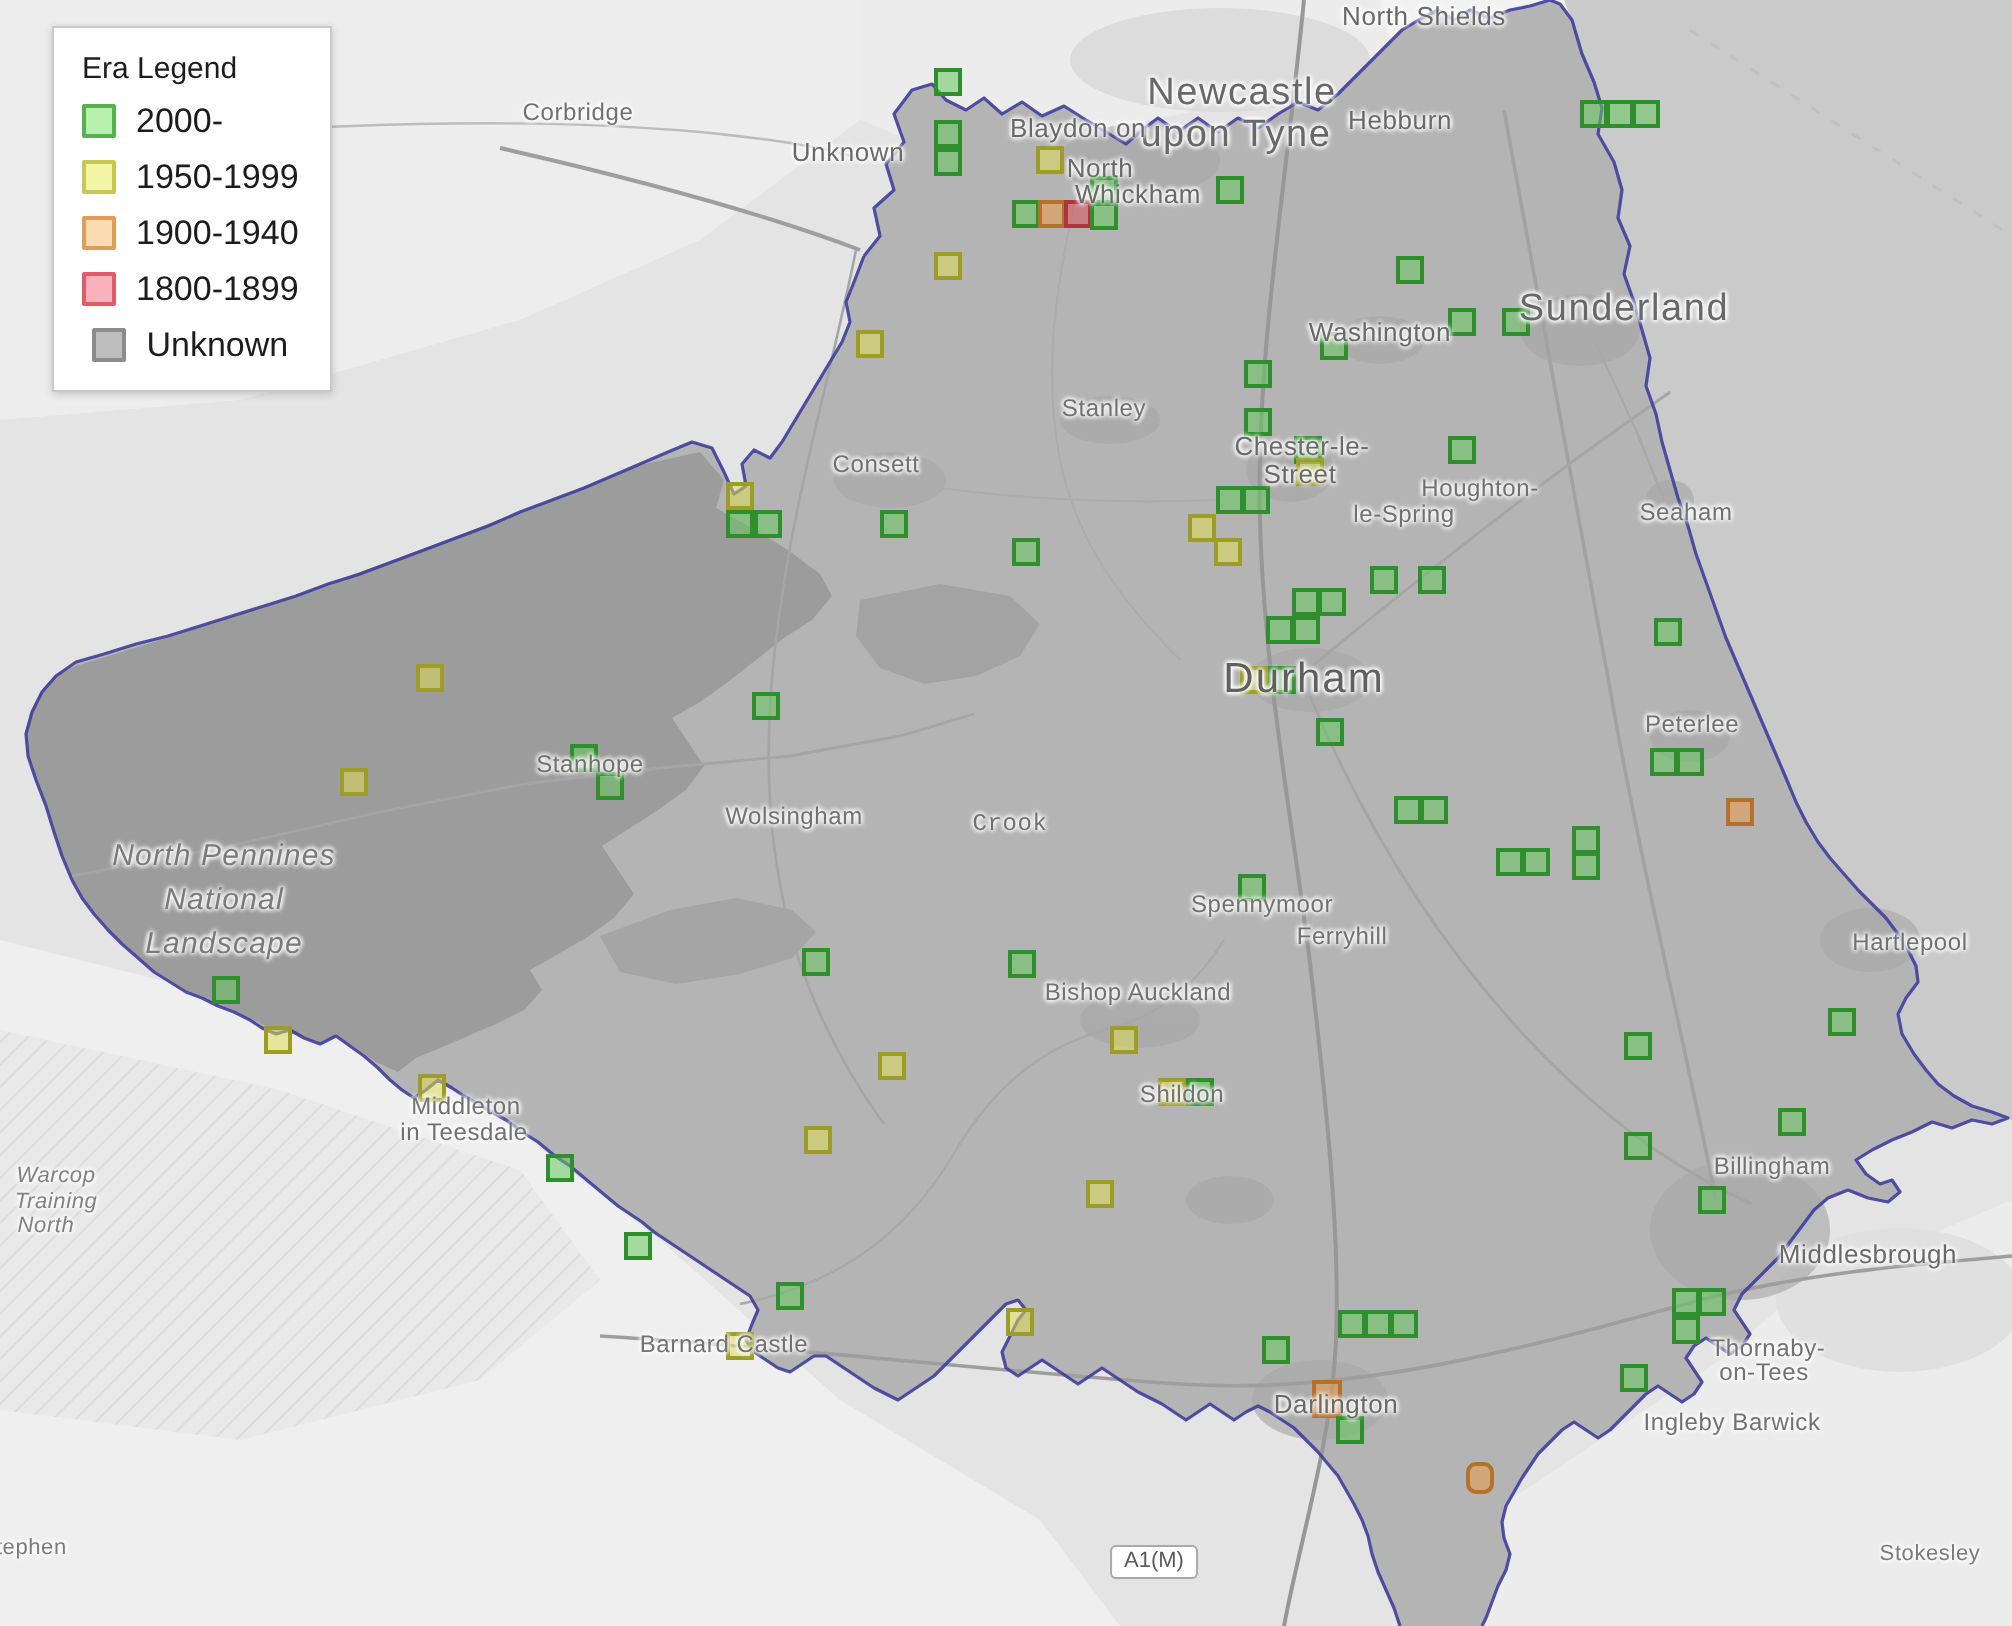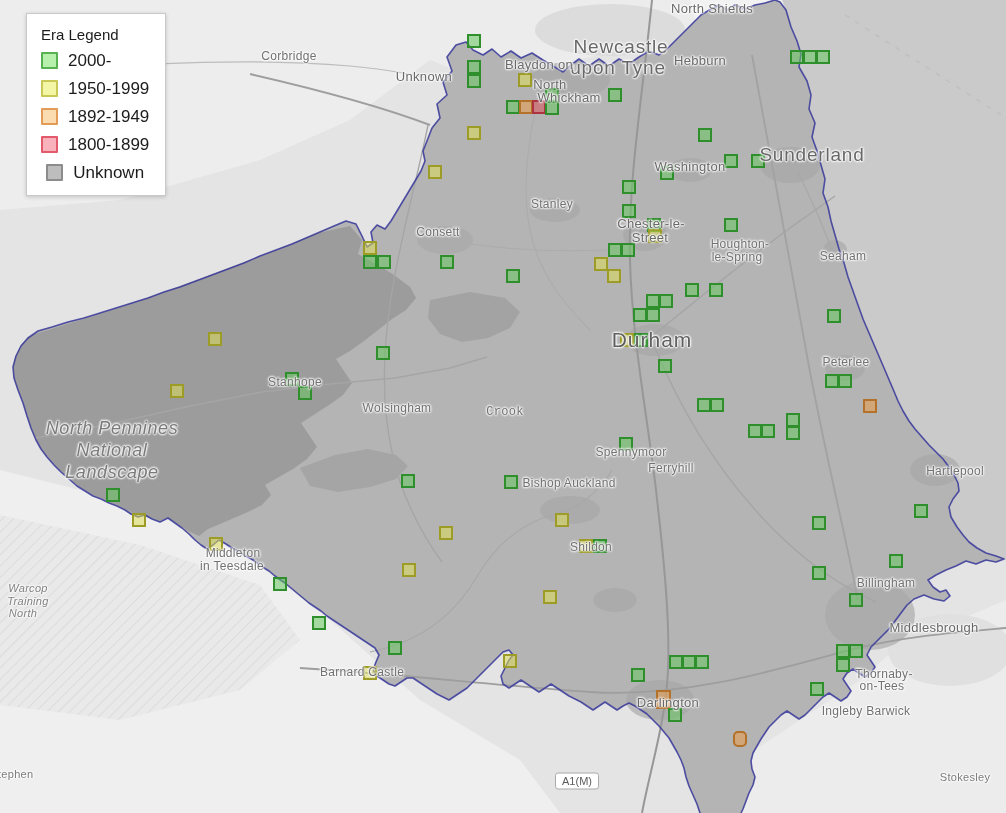--- a/index.html
+++ b/index.html
@@ -13,21 +13,21 @@
     position:absolute;z-index:4;transform:translate(-50%,-50%);
     white-space:nowrap;color:#6a6a6a;pointer-events:none;letter-spacing:.3px;
     text-shadow:0 1px 2px rgba(255,255,255,.95),0 -1px 2px rgba(255,255,255,.95),
                 1px 0 2px rgba(255,255,255,.95),-1px 0 2px rgba(255,255,255,.95);
   }
   .lbl-city-xl{font-size:21px;color:#606060;letter-spacing:1px;}
   .lbl-city-lg{font-size:19px;color:#686868;letter-spacing:.8px;}
   .lbl-town{font-size:13px;color:#696969;}
   .lbl-small{font-size:12px;color:#717171;}
   .lbl-tiny{font-size:11px;color:#7b7b7b;}
-  .lbl-nature{font-size:18px;font-style:italic;color:#7a7a7a;letter-spacing:.6px;text-align:right;}
+  .lbl-nature{font-size:15px;font-style:italic;color:#7a7a7a;letter-spacing:.6px;text-align:right;}
   .lbl-nature-sm{font-size:11px;font-style:italic;color:#828282;}
   .marker{
     position:absolute;z-index:3;box-sizing:border-box;
     border:2px solid transparent;cursor:pointer;
   }
   .legend{
     position:absolute;left:26px;top:13px;z-index:10;background:#ffffff;
     border:1px solid #c9c9c9;box-shadow:0 1px 4px rgba(0,0,0,.18);
     padding:10px 16px 12px 12px;
   }
@@ -217,30 +217,30 @@
       <div class="map-label lbl-town" style="left: 690px; top: 166px;">Washington</div>
       <div class="map-label lbl-town" style="left: 651px; top: 223px;">Chester-le-</div>
       <div class="map-label lbl-town" style="left: 650px; top: 237px;">Street</div>
       <div class="map-label lbl-town" style="left: 668px; top: 702px;">Darlington</div>
       <div class="map-label lbl-town" style="left: 934px; top: 627px;">Middlesbrough</div>
       <div class="map-label lbl-small" style="left: 117px; top: 60px;">Hexham</div>
       <div class="map-label lbl-small" style="left: 289px; top: 56px;">Corbridge</div>
       <div class="map-label lbl-small" style="left: 552px; top: 204px;">Stanley</div>
       <div class="map-label lbl-small" style="left: 438px; top: 232px;">Consett</div>
       <div class="map-label lbl-small" style="left: 740px; top: 244px;">Houghton-</div>
-      <div class="map-label lbl-small" style="left: 737px; top: 257px;">le-Spring</div>
+      <div class="map-label lbl-small" style="left: 702px; top: 257px;">le-Spring</div>
       <div class="map-label lbl-small" style="left: 843px; top: 256px;">Seaham</div>
       <div class="map-label lbl-small" style="left: 846px; top: 362px;">Peterlee</div>
       <div class="map-label lbl-small" style="left: 955px; top: 471px;">Hartlepool</div>
       <div class="map-label lbl-small" style="left: 505px; top: 412px; font-family: Liberation Mono, monospace;">Crook</div>
       <div class="map-label lbl-small" style="left: 631px; top: 452px;">Spennymoor</div>
       <div class="map-label lbl-small" style="left: 671px; top: 468px;">Ferryhill</div>
       <div class="map-label lbl-small" style="left: 397px; top: 408px;">Wolsingham</div>
       <div class="map-label lbl-small" style="left: 295px; top: 382px;">Stanhope</div>
-      <div class="map-label lbl-small" style="left: 569px; top: 483px;">Bishop Auckland</div>
+      <div class="map-label lbl-small" style="left: 569px; top: 496px;">Bishop Auckland</div>
       <div class="map-label lbl-small" style="left: 591px; top: 547px;">Shildon</div>
       <div class="map-label lbl-small" style="left: 233px; top: 553px;">Middleton</div>
       <div class="map-label lbl-small" style="left: 232px; top: 566px;">in Teesdale</div>
       <div class="map-label lbl-small" style="left: 362px; top: 672px;">Barnard Castle</div>
       <div class="map-label lbl-small" style="left: 886px; top: 583px;">Billingham</div>
       <div class="map-label lbl-small" style="left: 884px; top: 674px;">Thornaby-</div>
       <div class="map-label lbl-small" style="left: 882px; top: 686px;">on-Tees</div>
       <div class="map-label lbl-small" style="left: 866px; top: 711px;">Ingleby Barwick</div>
       <div class="map-label lbl-tiny" style="left: 965px; top: 777px;">Stokesley</div>
       <div class="map-label lbl-tiny" style="left: -6px; top: 774px;">Kirkby Stephen</div>
@@ -260,21 +260,21 @@
         <div class="legend-row">
           <span class="legend-swatch" style="background: rgb(182, 240, 172); border-color: rgb(87, 177, 80);"></span>
           <span class="legend-label">2000-</span>
         </div>
         <div class="legend-row">
           <span class="legend-swatch" style="background: rgb(243, 246, 164); border-color: rgb(200, 200, 85);"></span>
           <span class="legend-label">1950-1999</span>
         </div>
         <div class="legend-row">
           <span class="legend-swatch" style="background: rgb(250, 220, 176); border-color: rgb(227, 156, 87);"></span>
-          <span class="legend-label">1892-1949</span>
+          <span class="legend-label">1900-1940</span>
         </div>
         <div class="legend-row">
           <span class="legend-swatch" style="background: rgb(249, 178, 188); border-color: rgb(227, 90, 106);"></span>
           <span class="legend-label">1800-1899</span>
         </div>
         <div class="legend-row">
           <span class="legend-swatch" style="background: rgb(189, 189, 189); border-color: rgb(140, 140, 140);"></span>
           <span class="legend-label">Unknown</span>
         </div>
       </div>

